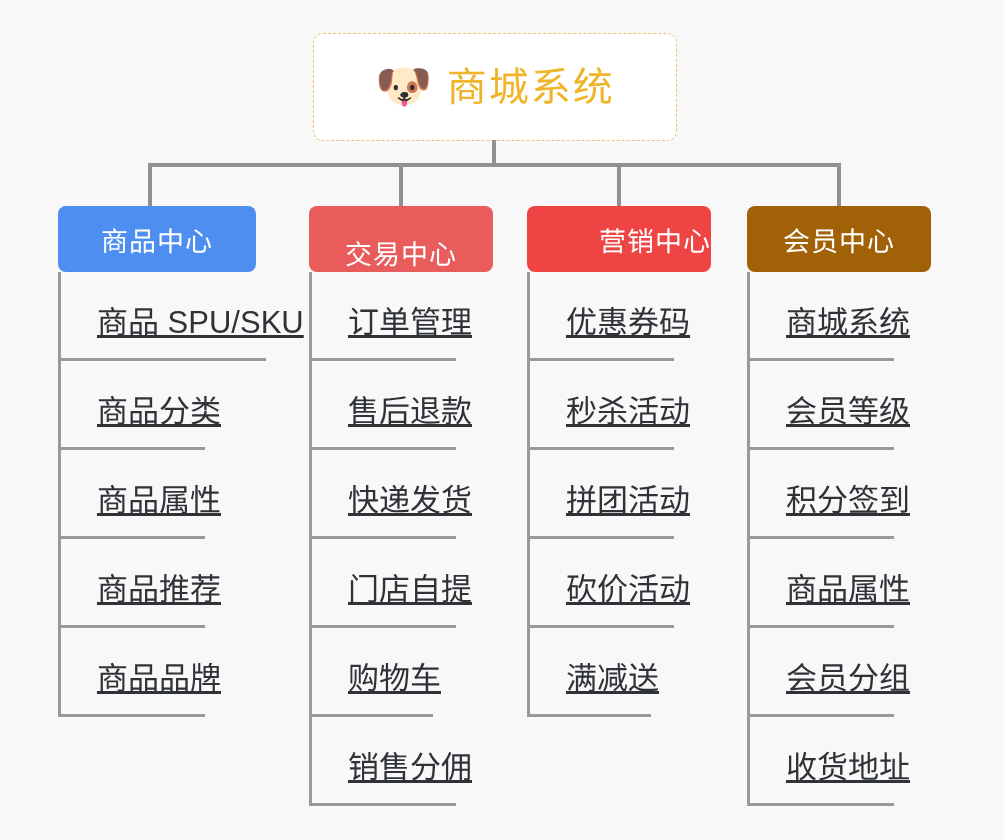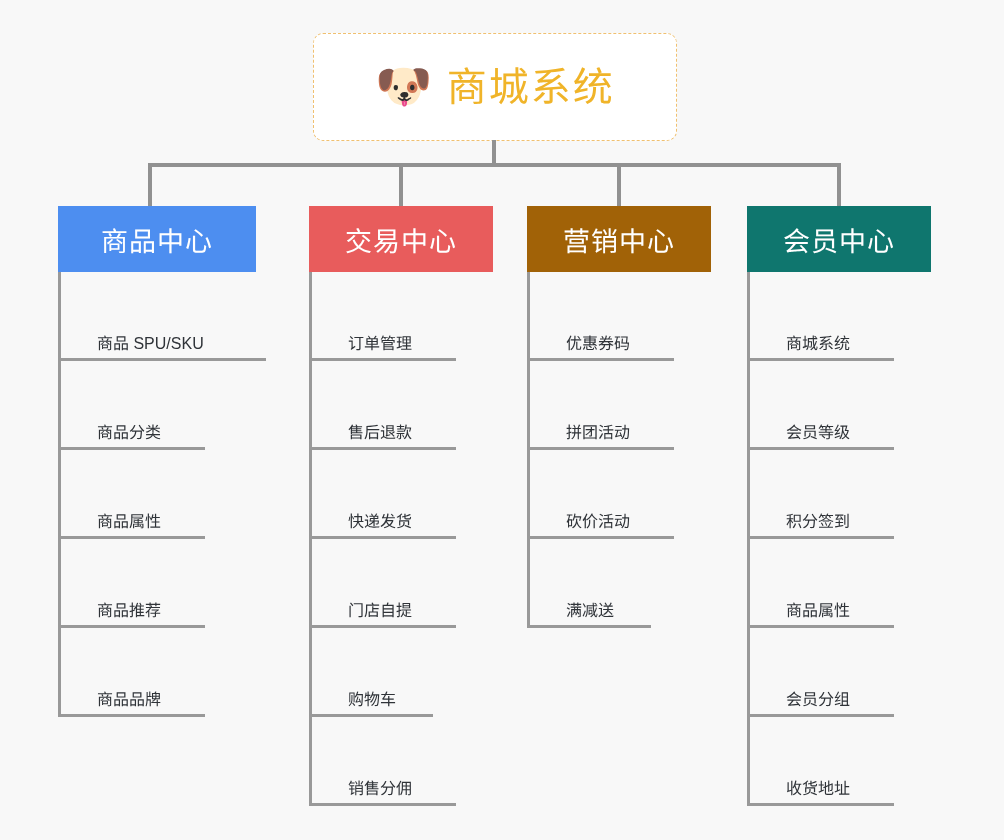--- a/index.html
+++ b/index.html
@@ -88,56 +88,57 @@
   }
   .col-1 { left: 58px;  width: 198px; }
   .col-2 { left: 309px; width: 184px; }
   .col-3 { left: 527px; width: 184px; }
   .col-4 { left: 747px; width: 184px; }
 
   .cat-header {
     box-sizing: border-box;
     width: 100%;
     height: 66px;
-    border-radius: 0;
+    border-radius: 8px;
     display: flex;
     align-items: center;
     justify-content: center;
     color: #ffffff;
     font-size: 27px;
     letter-spacing: 1px;
   }
   .cat-header.c-blue   { background: #4d8ef0; }
-  .cat-header.c-red    { background: #e85c5c; }
-  .cat-header.c-orange { background: #a16207; }
-  .cat-header.c-green  { background: #0f766e; }
+  .cat-header.c-red    { background: #e85c5c; align-items: flex-end; }
+  .cat-header.c-orange { background: #ef4444; justify-content: flex-end; }
+  .cat-header.c-green  { background: #a16207; }
 
   
   .leaf-list {
     position: relative;
     margin-top: 0;
     padding-top: 0;
     border-left: 3px solid #999999;
     box-sizing: border-box;
   }
   .leaf-item {
     position: relative;
     height: 89px;
     box-sizing: border-box;
     display: flex;
     align-items: flex-end;
   }
   .leaf-label {
     display: inline-block;
     margin-left: 36px;
-    margin-bottom: 8px;
-    font-size: 16px;
+    margin-bottom: 20px;
+    font-size: 31px;
     color: #2f3338;
     white-space: nowrap;
     line-height: 1.15;
+    text-decoration: underline;
   }
   .leaf-rule {
     position: absolute;
     left: 0;
     bottom: 0;
     height: 3px;
     background: #999999;
   }
 </style>
 </head>
@@ -220,20 +221,24 @@
   <div class="column col-3">
     <div class="cat-header c-orange">
       <span>营销中心</span>
     </div>
     <div class="leaf-list">
       <div class="leaf-item">
         <span class="leaf-label">优惠券码</span>
         <span class="leaf-rule" style="width: 144px;"></span>
       </div>
       <div class="leaf-item">
+        <span class="leaf-label">秒杀活动</span>
+        <span class="leaf-rule" style="width: 144px;"></span>
+      </div>
+      <div class="leaf-item">
         <span class="leaf-label">拼团活动</span>
         <span class="leaf-rule" style="width: 144px;"></span>
       </div>
       <div class="leaf-item">
         <span class="leaf-label">砍价活动</span>
         <span class="leaf-rule" style="width: 144px;"></span>
       </div>
       <div class="leaf-item">
         <span class="leaf-label">满减送</span>
         <span class="leaf-rule" style="width: 121px;"></span>

